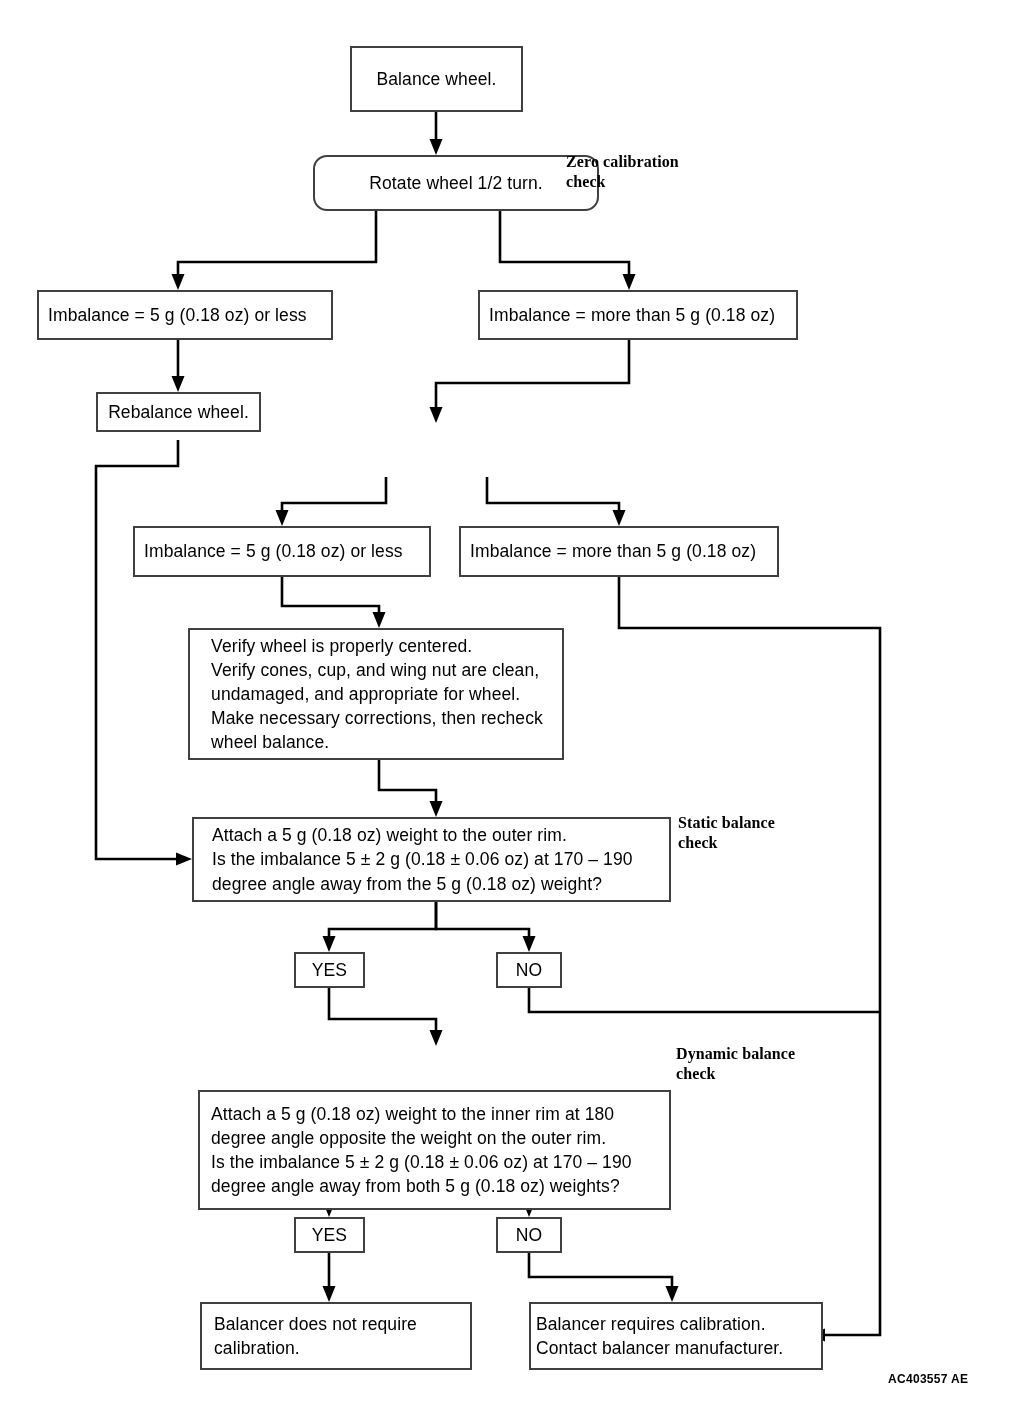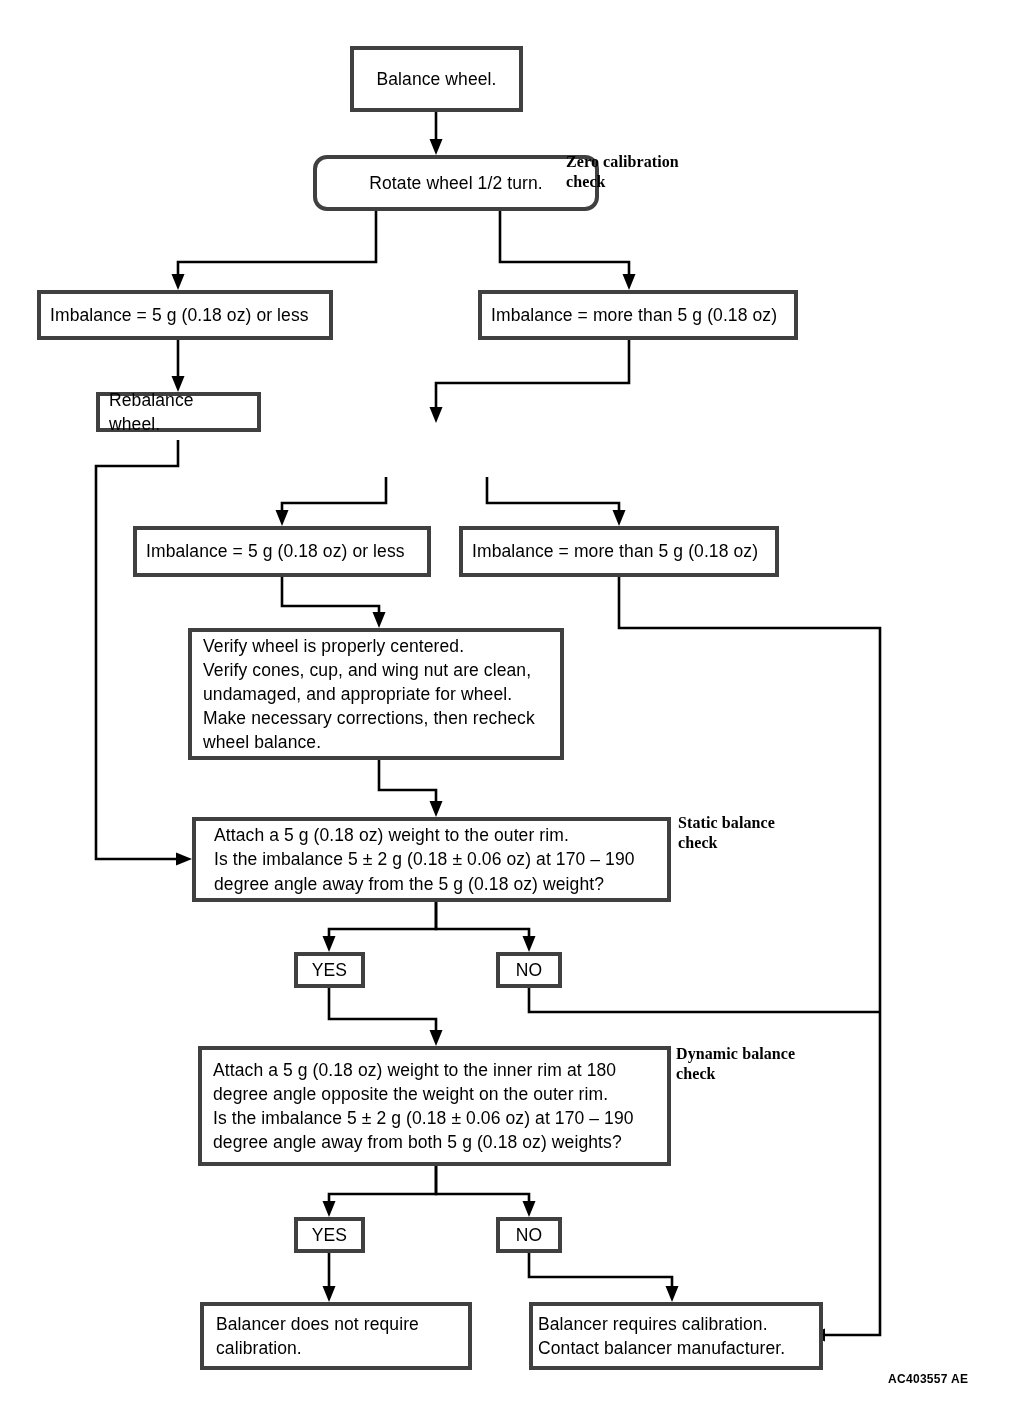--- a/index.html
+++ b/index.html
@@ -14,21 +14,21 @@
   #canvas {
     position: relative;
     width: 1010px;
     height: 1405px;
     background: #ffffff;
     overflow: hidden;
   }
   .node {
     position: absolute;
     box-sizing: border-box;
-    border: 4px solid #404040;
+    border: 2px solid #404040;
     background: #ffffff;
     display: flex;
     align-items: center;
     font-size: 17.5px;
     line-height: 1.38;
     letter-spacing: 0.1px;
     padding: 0 9px;
     white-space: pre-line;
     z-index: 3;
   }
@@ -151,21 +151,21 @@
 
 
   <div class="node" style="left:133px; top:526px; width:298px; height:51px;">
     <span>Imbalance = 5 g (0.18 oz) or less</span>
   </div>
 
   <div class="node" style="left:459px; top:526px; width:320px; height:51px;">
     <span>Imbalance = more than 5 g (0.18 oz)</span>
   </div>
 
-  <div class="node multiline" style="left:188px; top:628px; width:376px; height:132px; padding-left:11px;">
+  <div class="node multiline" style="left:188px; top:628px; width:376px; height:132px; padding-left:11px;justify-content:center;">
     <span>Verify wheel is properly centered.
 Verify cones, cup, and wing nut are clean,
 undamaged, and appropriate for wheel.
 Make necessary corrections, then recheck
 wheel balance.</span>
   </div>
 
   <div class="node multiline" style="left:192px; top:817px; width:479px; height:85px; padding-left:18px;">
     <span>Attach a 5 g (0.18 oz) weight to the outer rim.
 Is the imbalance 5 ± 2 g (0.18 ± 0.06 oz) at 170 – 190
@@ -176,21 +176,21 @@
 check</div>
 
   <div class="node center" style="left:294px; top:952px; width:71px; height:36px;">
     <span>YES</span>
   </div>
 
   <div class="node center" style="left:496px; top:952px; width:66px; height:36px;">
     <span>NO</span>
   </div>
 
-  <div class="node multiline" style="left:198px; top:1046px; width:473px; height:120px; padding-left:11px;">
+  <div class="node multiline" style="left:198px; top:1090px; width:473px; height:120px; padding-left:11px;">
     <span>Attach a 5 g (0.18 oz) weight to the inner rim at 180
 degree angle opposite the weight on the outer rim.
 Is the imbalance 5 ± 2 g (0.18 ± 0.06 oz) at 170 – 190
 degree angle away from both 5 g (0.18 oz) weights?</span>
   </div>
 
   <div class="annot" style="left:676px; top:1044px; width:200px;">Dynamic balance
 check</div>
 
   <div class="node center" style="left:294px; top:1217px; width:71px; height:36px;">

